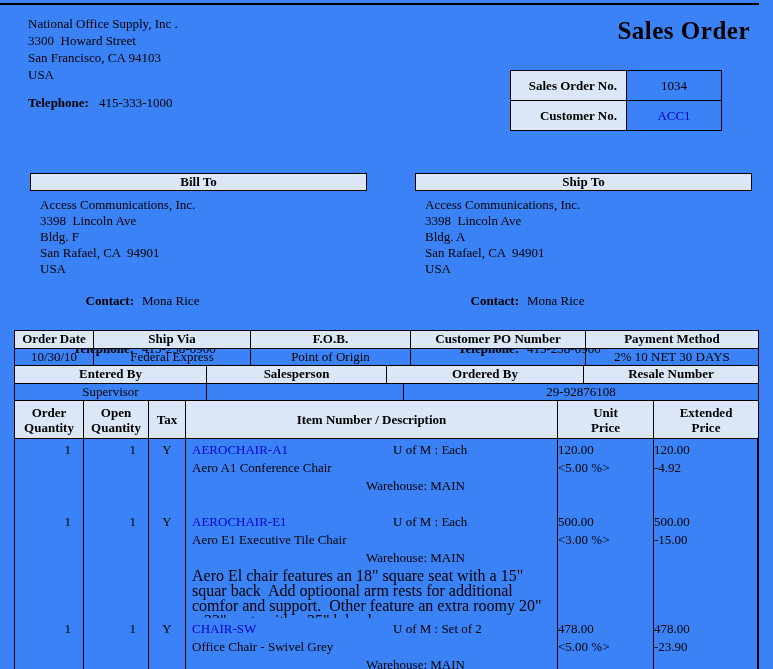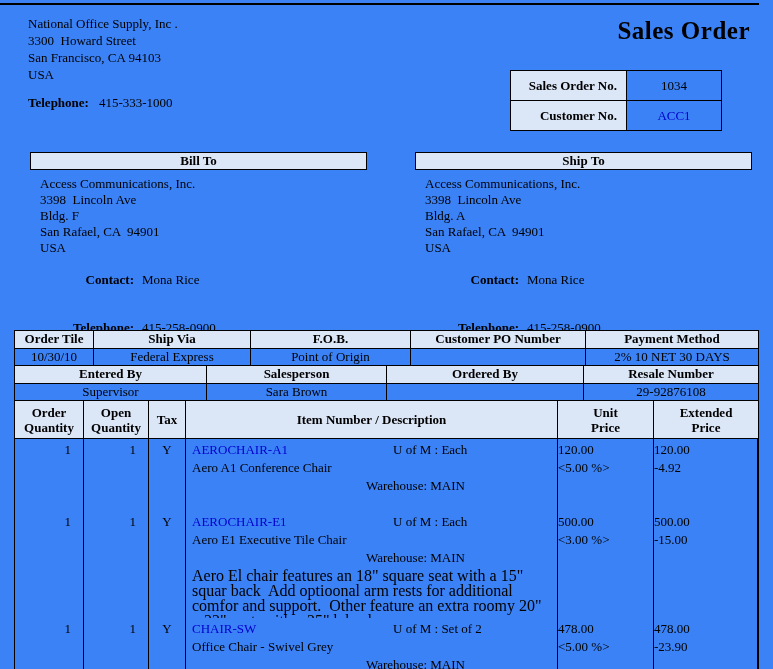--- a/index.html
+++ b/index.html
@@ -27,21 +27,21 @@
   
   .order-box{position:absolute;top:70px;left:510px;width:212px;border:1px solid var(--bd);box-sizing:border-box;}
   .order-box .row{display:flex;height:29px;}
   .order-box .row + .row{border-top:1px solid var(--bd);}
   .order-box .lbl{width:116px;background:var(--hdr);border-right:1px solid var(--bd);font-weight:bold;
     text-align:right;padding-right:9px;line-height:29px;box-sizing:border-box;}
   .order-box .val{flex:1;text-align:center;line-height:29px;}
   .blue{color:var(--link);}
 
   
-  .addr-col{position:absolute;top:152px;width:337px;}
+  .addr-col{position:absolute;top:173px;width:337px;}
   .addr-col.bill{left:30px;}
   .addr-col.ship{left:415px;}
   .addr-bar{border:1px solid var(--bd);background:var(--hdr);font-weight:bold;text-align:center;
     height:16px;line-height:16px;}
   .addr-body{padding:6px 0 0 10px;line-height:16px;}
   .addr-body .line{white-space:pre-wrap;}
   .addr-lbl{display:inline-block;width:68px;text-align:right;font-weight:bold;}
   .addr-val{margin-left:8px;}
 
   
@@ -138,42 +138,41 @@
       </div>
       <div class="line">
         <span class="addr-lbl">Telephone:</span><span class="addr-val">415-258-0900</span>
       </div>
     </div>
   </div>
 
   <div class="main-table">
 
     <div class="trow d-h">
-      <div class="cell hcell c1">Order Tile</div>
+      <div class="cell hcell c1">Order Date</div>
       <div class="cell hcell c2">Ship Via</div>
       <div class="cell hcell c3">F.O.B.</div>
       <div class="cell hcell c4">Customer PO Number</div>
       <div class="cell hcell c5">Payment Method</div>
     </div>
     <div class="trow d-v">
       <div class="cell c1">10/30/10</div>
       <div class="cell c2">Federal Express</div>
       <div class="cell c3">Point of Origin</div>
       <div class="cell c4"></div>
       <div class="cell c5">2% 10 NET 30 DAYS</div>
     </div>
     <div class="trow d-h">
       <div class="cell hcell e1">Entered By</div>
       <div class="cell hcell e2">Salesperson</div>
       <div class="cell hcell e3">Ordered By</div>
       <div class="cell hcell e4">Resale Number</div>
     </div>
     <div class="trow d-v">
       <div class="cell e1">Supervisor</div>
-      <div class="cell e2">Sara Brown</div>
       <div class="cell e3"></div>
       <div class="cell e4">29-92876108</div>
     </div>
 
     <div class="trow ih">
       <div class="cell hcell q1">Order
 Quantity</div>
       <div class="cell hcell q2">Open
 Quantity</div>
       <div class="cell hcell q3">Tax</div>

